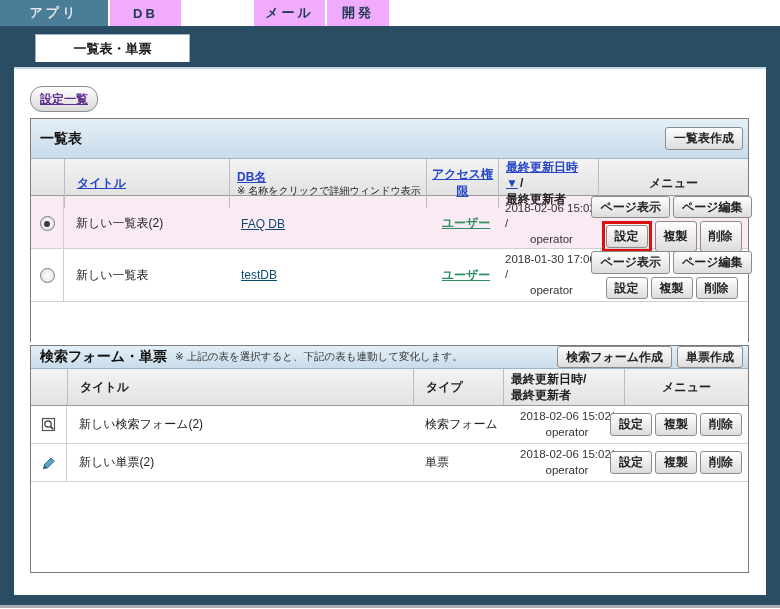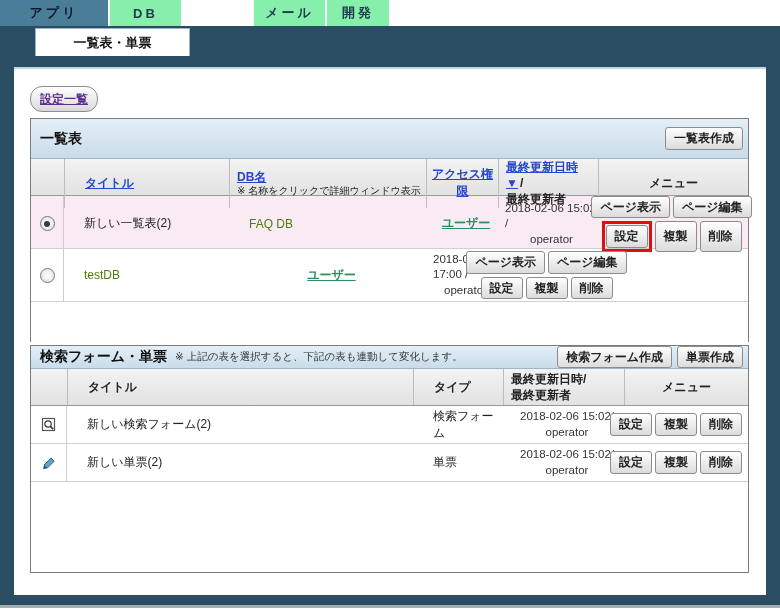--- a/index.html
+++ b/index.html
@@ -3,30 +3,30 @@
 <meta charset="utf-8">
 <style>
   html,body{margin:0;padding:0;}
   body{width:780px;height:609px;position:relative;overflow:hidden;background:#fff;
        font-family:"Liberation Sans","DejaVu Sans",sans-serif;}
   .abs{position:absolute;}
 
   
   .tab{position:absolute;top:0;height:26px;display:flex;align-items:center;justify-content:center;
        font-size:13px;font-weight:bold;letter-spacing:3px;cursor:pointer;box-sizing:border-box;}
-  .tab-light{background:#86efac;color:#1d3a4e;}
-  .tab-teal{background:#4a7d97;color:#0f172a;}
+  .tab-light{background:#f0abfc;color:#1d3a4e;}
+  .tab-teal{background:#4a7d97;color:#e5e5e5;}
   .tab-dark{background:#27465a;color:#22c55e;margin-top:30px;}
 
   
   .frame{left:0;top:26px;width:780px;height:579px;background:#2b4d63;}
   .frame-shadow{left:0;top:605px;width:780px;height:3px;background:#a7adb1;}
   .content{left:14px;top:67px;width:752px;height:528px;background:#fff;border-top:2px solid #c2d6e2;box-sizing:border-box;}
 
-  .subtab{left:35px;top:28px;width:153px;height:27px;background:#fff;border:1px solid #9db4c4;border-bottom:none;
+  .subtab{left:35px;top:34px;width:153px;height:27px;background:#fff;border:1px solid #9db4c4;border-bottom:none;
           display:flex;align-items:center;justify-content:center;font-size:13px;font-weight:bold;color:#111;cursor:default;}
 
   
   .btn{border:1px solid #8c8c8c;border-radius:3px;background:linear-gradient(#fefefe,#dcdcdc);
        font-size:12px;font-weight:bold;color:#222;padding:3px 8px;cursor:pointer;white-space:nowrap;
        font-family:inherit;line-height:1.2;}
   .btn-settings-list{left:30px;top:86px;width:66px;height:24px;border:1px solid #8c8c8c;border-radius:12px;
        background:linear-gradient(#ffffff,#d9d9d9);display:flex;align-items:center;justify-content:center;
        font-size:12px;font-weight:bold;cursor:pointer;}
   .btn-settings-list span{color:#5b2d8e;text-decoration:underline;}
@@ -59,27 +59,27 @@
   .t1.trow>.c-first{border-right:1px solid #cfcfcf;}
   .row-selected{background:#f9eaf3;}
 
   
   .t2{display:grid;grid-template-columns:36px 346px 90px 121px 124px;}
   .t2.thead{height:37px;}
   .t2.trow{height:38px;}
   .t2.trow>.c-first{border-right:1px solid #cfcfcf;}
 
   .c-center{align-items:center;justify-content:center;text-align:center;}
-  .c-left{align-items:center;justify-content:flex-start;padding-left:20px;}
+  .c-left{align-items:center;justify-content:flex-start;padding-left:12px;}
   .c-2line{flex-direction:column;align-items:flex-start;justify-content:center;padding-left:7px;line-height:1.35;}
   .hcell{align-items:center;}
   .note-small{font-size:10px;font-weight:normal;color:#222;line-height:1.2;}
 
   .lnk-blue{color:#2645c8;text-decoration:underline;font-weight:bold;cursor:pointer;}
-  .lnk-blue-n{color:#4d7c0f;font-weight:normal;cursor:pointer;}
+  .lnk-blue-n{color:#0c4a6e;text-decoration:underline;font-weight:normal;cursor:pointer;}
   .lnk-green{color:#2e8f5e;text-decoration:underline;font-weight:bold;cursor:pointer;margin-left:8px;}
   .slash{color:#222;font-weight:bold;margin-left:2px;text-decoration:none;}
   .datecell{font-size:11.5px;color:#333;}
 
   .menucell{flex-direction:column;align-items:flex-end;justify-content:center;gap:3px;padding-right:3px;}
   .menuline{display:flex;gap:3px;}
   .menucell-single{justify-content:flex-end;gap:3px;padding-right:6px;}
 
   .radio{width:13px;height:13px;border-radius:50%;border:1px solid #777;margin:0 auto;
          background:radial-gradient(#ffffff,#dcdcdc);display:flex;align-items:center;justify-content:center;cursor:pointer;}
@@ -166,20 +166,21 @@
       </span>
     </div>
   </div>
 
   <div class="t1 trow">
     <div class="c-first">
       <span class="radio">
           <span class="dot"></span>
         </span>
     </div>
+    <div class="c-left">新しい一覧表</div>
     <div class="c-left">
         <span class="lnk-blue-n">testDB</span>
       </div>
     <div class="c-center">
         <span class="lnk-green">ユーザー</span>
       </div>
     <div class="c-2line datecell">
       <span>2018-01-30 17:00 /</span>
       <span>operator</span>
     </div>

